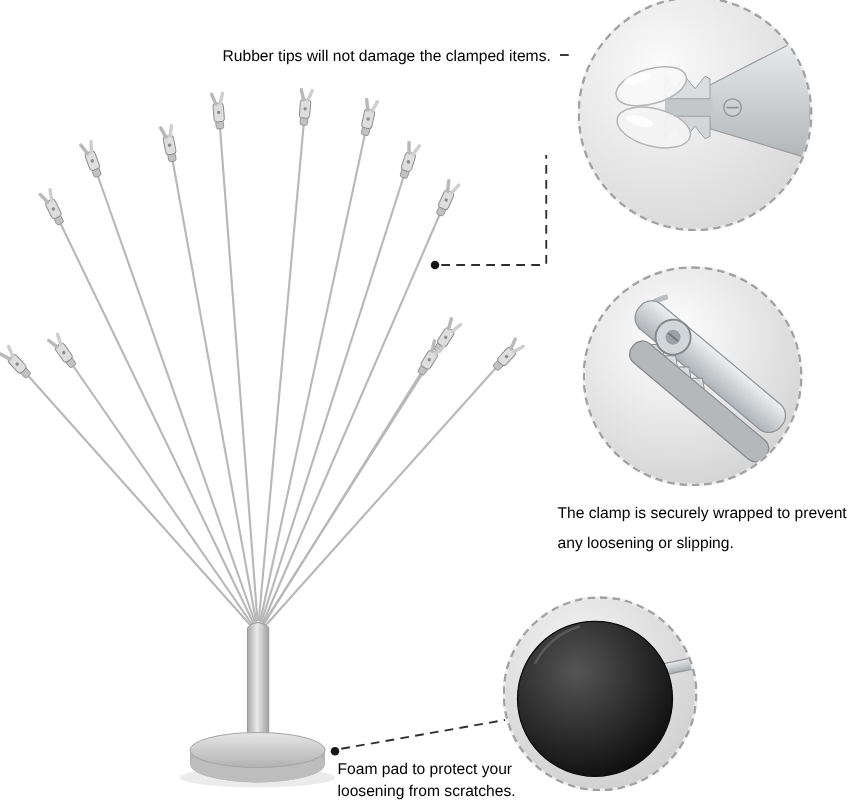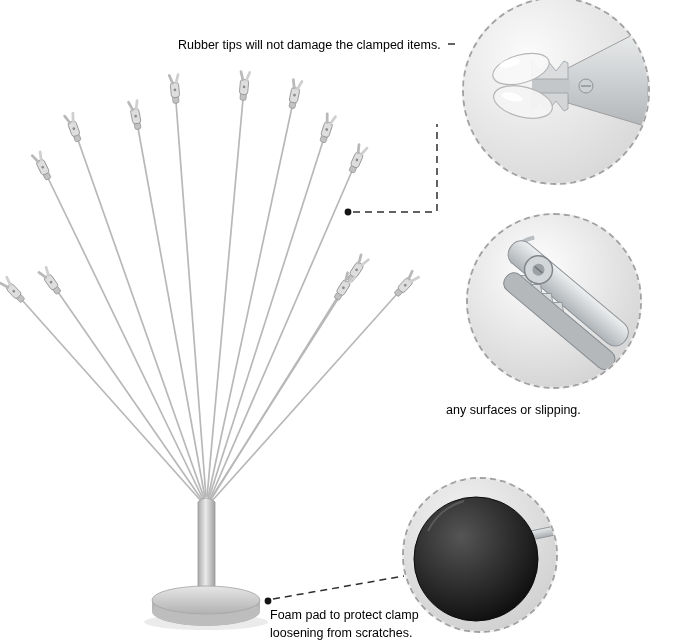--- a/index.html
+++ b/index.html
@@ -172,21 +172,22 @@
         <circle cx="114" cy="58" r="5" fill="#d6d9db" stroke="#93989c" stroke-width="1"></circle>
       </g>
       <circle cx="72" cy="80" r="62" fill="url(#g3pad)" stroke="#0b0b0b" stroke-width="1"></circle>
       <path d="M24,52 A58,58 0 0 1 60,22" stroke="#777777" stroke-width="2" fill="none" opacity="0.5"></path>
     </svg>
   </div>
 
   <div class="caption cap-top">Rubber tips will not damage the clamped items.</div>
 
   <div class="caption cap-mid">
-    <div>any surfaces or slipping.</div>
+    <div>The clamp is securely wrapped to prevent</div>
+    <div>any loosening or slipping.</div>
   </div>
 
   <div class="caption cap-bottom">
-    <div>Foam pad to protect clamp</div>
+    <div>Foam pad to protect your</div>
     <div>loosening from scratches.</div>
   </div>
 
 </div>
 
 </body></html>

